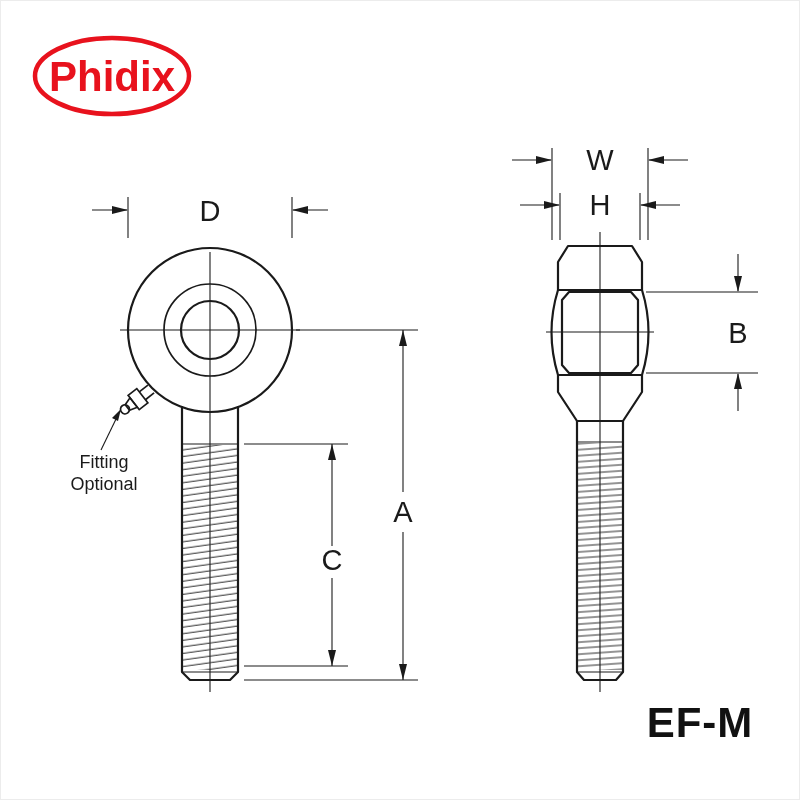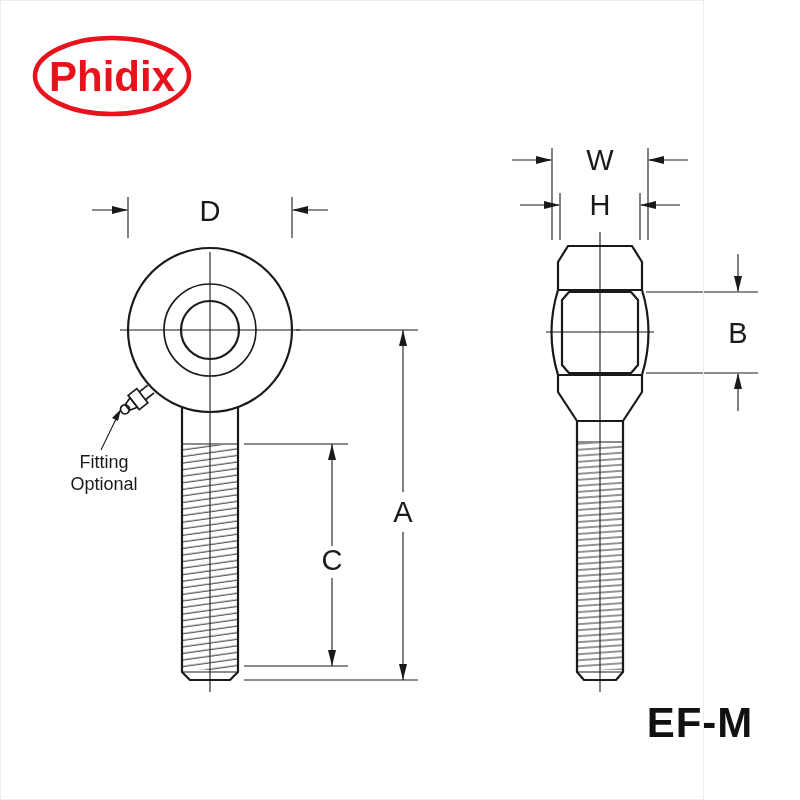--- a/index.html
+++ b/index.html
@@ -1,18 +1,18 @@
 <!DOCTYPE html>
 <html><head>
 <meta charset="utf-8">
 <style>
   html, body { margin: 0; padding: 0; background: #ffffff; }
   .canvas {
     position: relative;
-    width: 704px;
+    width: 800px;
     height: 800px;
     background: #ffffff;
     outline: 1px solid #ececec;
     outline-offset: -1px;
     font-family: "Liberation Sans", sans-serif;
     text-align: right;
   }
   svg { display: block; }
   text { font-family: "Liberation Sans", "DejaVu Sans", sans-serif; }
   .dim  { font-size: 29px; fill: #1a1a1a; }

